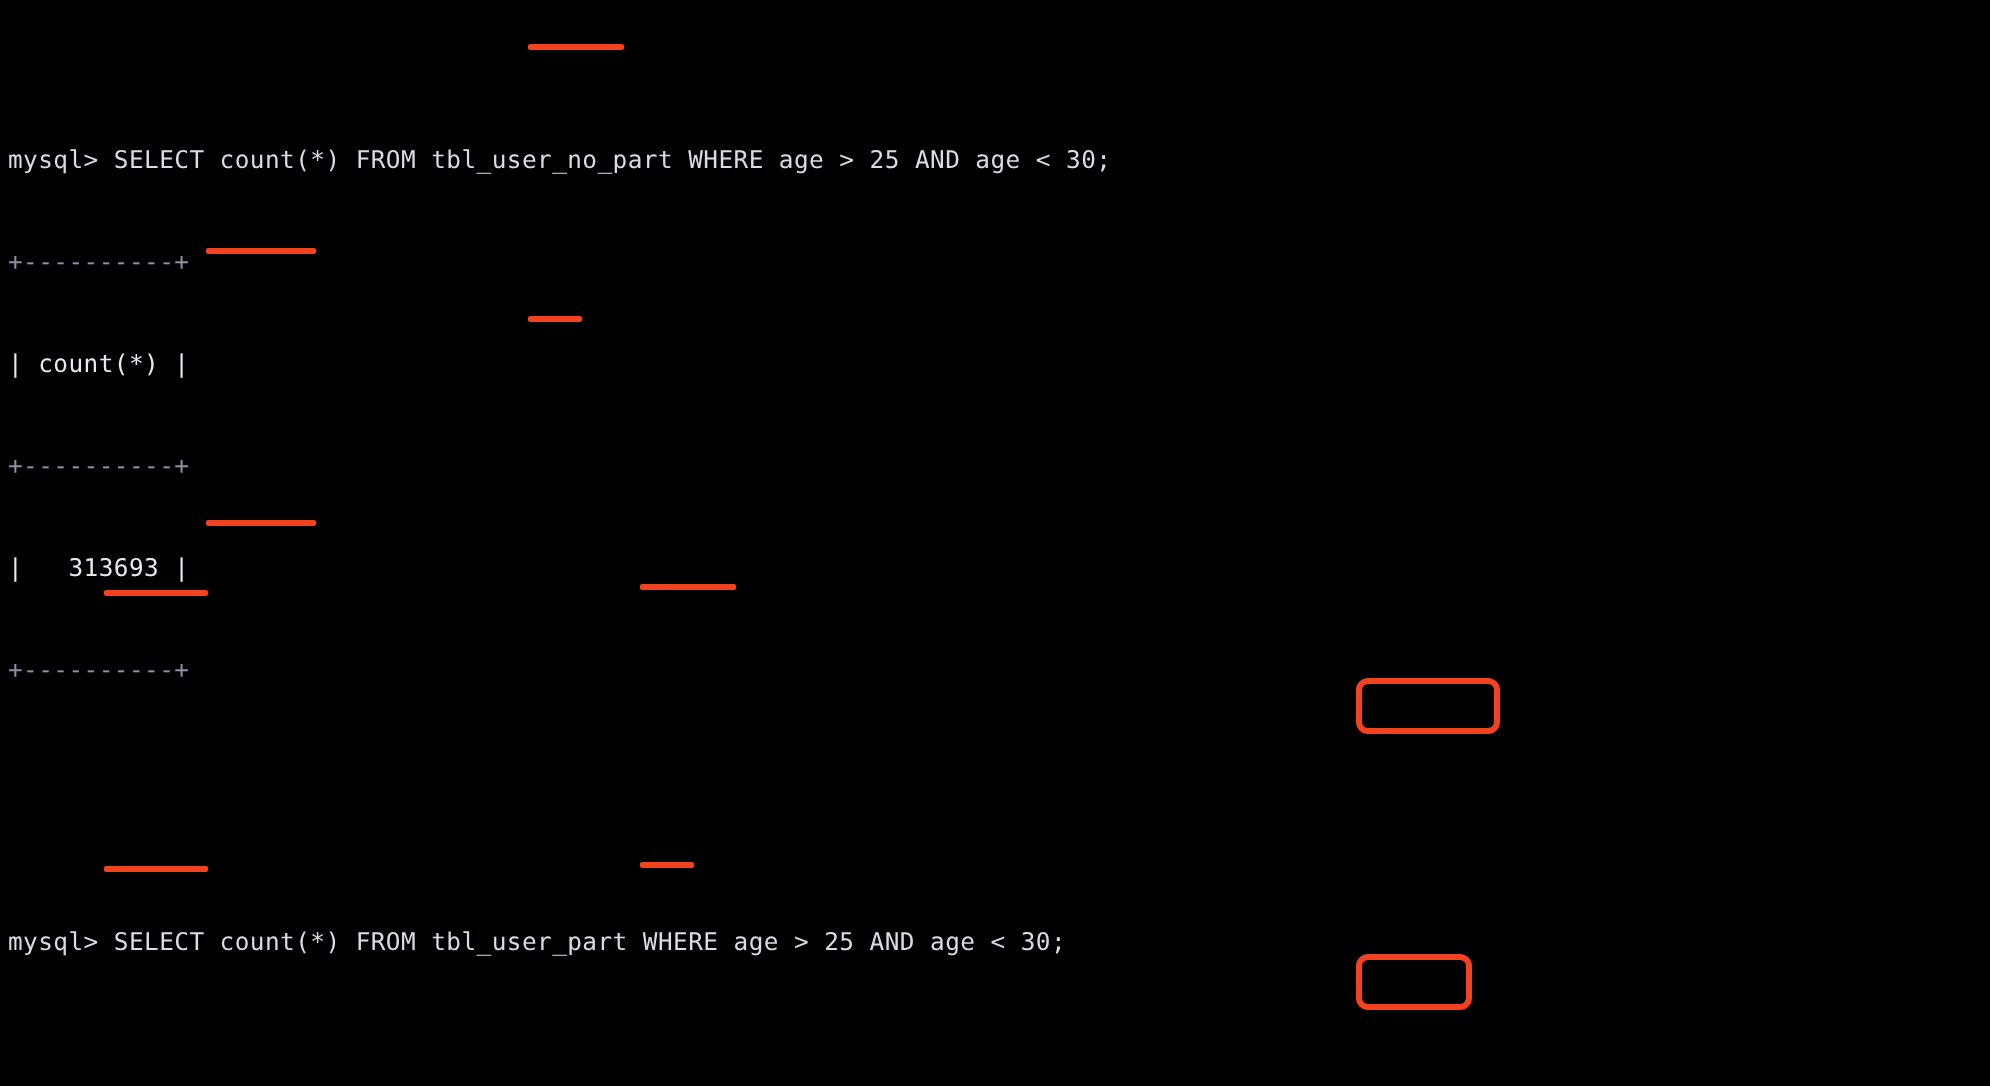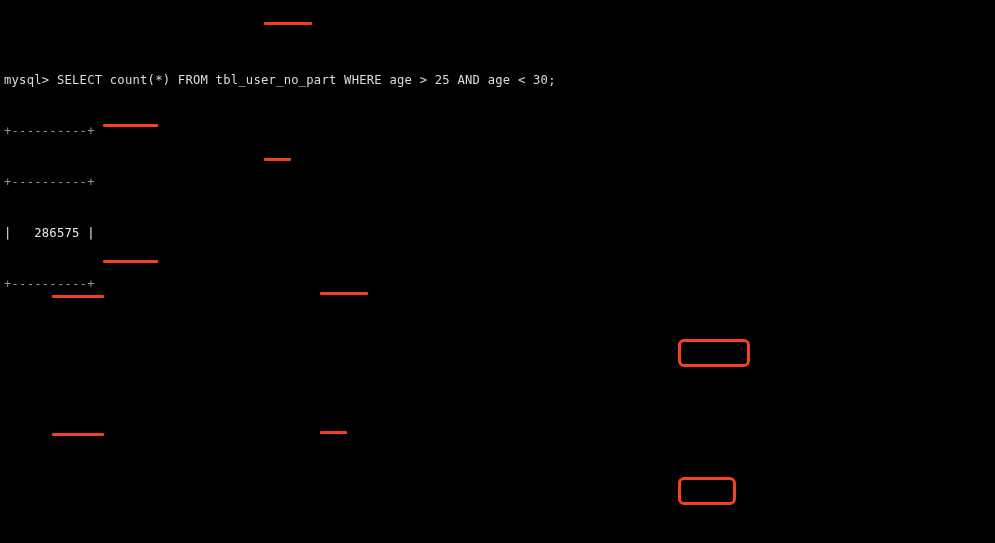--- a/index.html
+++ b/index.html
@@ -68,26 +68,28 @@
 </head>
 <body>
 
 <div id="terminal">
 
   <div class="term-lines">
 
     
     <div class="line">mysql&gt; SELECT count(*) FROM tbl_user_no_part WHERE age &gt; 25 AND age &lt; 30;</div>
     <div class="line rule">+----------+</div>
+    <div class="line hdr">| count(*) |</div>
     <div class="line rule">+----------+</div>
-    <div class="line val">|   286575 |</div>
+    <div class="line val">|   313693 |</div>
     <div class="line rule">+----------+</div>
     <div class="line blank"> </div>
 
     
+    <div class="line">mysql&gt; SELECT count(*) FROM tbl_user_part WHERE age &gt; 25 AND age &lt; 30;</div>
     
     
     
     
     
     
     
 
     
     

